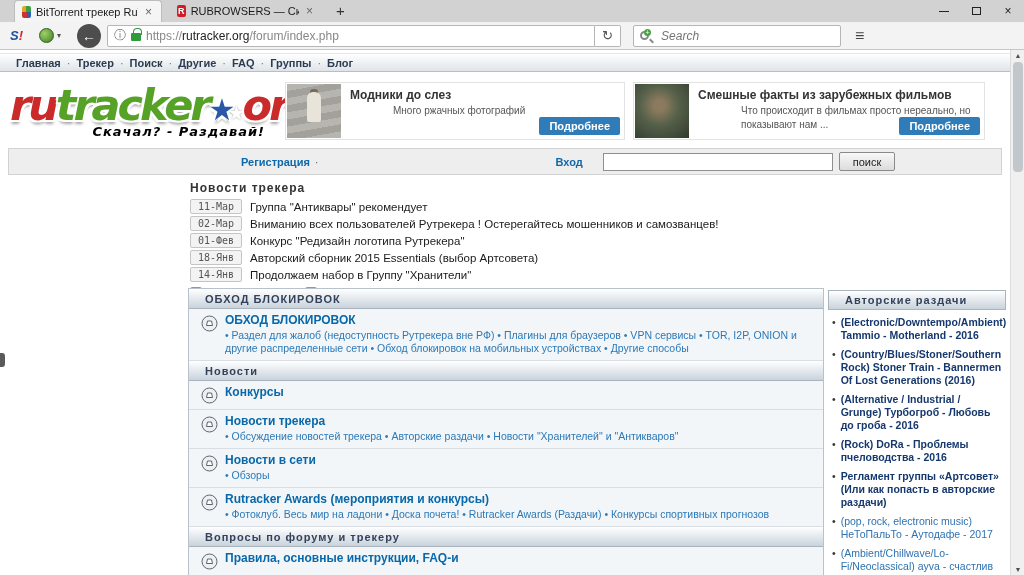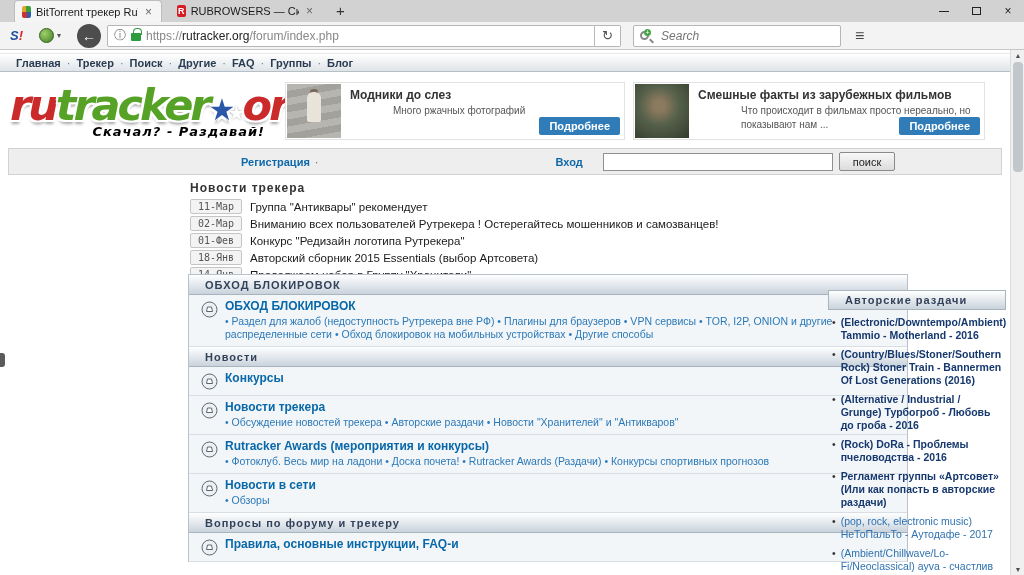--- a/index.html
+++ b/index.html
@@ -105,21 +105,21 @@
   .nrow { display:flex; align-items:center; margin-bottom:2px; }
   .ndate { width:52px; text-align:center; font-family:"DejaVu Sans Mono",monospace; font-size:10px;
            color:#555; background:#f3f3f3; border:1px solid #c5c5c5; border-radius:2px; padding:1px 0; margin-right:8px; }
   .ntext { color:#1a1a1a; }
   .rssline { margin-top:5px; display:flex; align-items:center; gap:5px; font-size:11px; }
   .rssline .l1 { font-weight:bold; color:#0e68a9; }
   .rssline .l2 { color:#2e78b5; }
   .rss { width:12px; height:12px; }
 
   
-  #forums { position:absolute; left:188px; top:224px; width:720px; border:1px solid #b9c2cb; border-bottom:none; }
+  #forums { position:absolute; left:188px; top:238px; width:636px; border:1px solid #b9c2cb; border-bottom:none; }
   .cat { height:20px; background:linear-gradient(#ffffff,#c9d3dc); border-bottom:1px solid #aab4bd;
          font-size:11px; font-weight:bold; color:#33425a; letter-spacing:1px;
          display:flex; align-items:center; padding-left:16px; }
   .frow { display:flex; background:#f3f6f8; border-bottom:1px solid #d8dee4; padding:4px 6px 5px 4px; }
   .ficon { flex:0 0 32px; display:flex; justify-content:center; padding-top:2px; }
   .fbody { flex:1; }
   .ftitle { font-size:12px; font-weight:bold; color:#0868a9; }
   .fsubs { font-size:10.5px; color:#2b79b8; line-height:13px; margin-top:2px; }
   .fsubs:empty { display:none; }
 
@@ -305,34 +305,34 @@
         </div>
     </div>
     <div class="frow">
       <div class="ficon">
           <svg width="17" height="17" viewBox="0 0 17 17">
             <circle cx="8.5" cy="8.5" r="7.5" fill="#eef1f4" stroke="#5b6570"></circle>
             <path d="M5.5 10.5 l1-4.5 h4 l1 4.5 z" fill="#fff" stroke="#5b6570"></path>
           </svg>
         </div>
       <div class="fbody">
+          <div class="ftitle">Новости в сети</div>
+      <div class="fsubs">• Обзоры</div>
+        </div>
+    </div>
+    <div class="frow">
+      <div class="ficon">
+          <svg width="17" height="17" viewBox="0 0 17 17">
+            <circle cx="8.5" cy="8.5" r="7.5" fill="#eef1f4" stroke="#5b6570"></circle>
+            <path d="M5.5 10.5 l1-4.5 h4 l1 4.5 z" fill="#fff" stroke="#5b6570"></path>
+          </svg>
+        </div>
+      <div class="fbody">
           <div class="ftitle">Rutracker Awards (мероприятия и конкурсы)</div>
       <div class="fsubs">• Фотоклуб. Весь мир на ладони • Доска почета! • Rutracker Awards (Раздачи) • Конкурсы спортивных прогнозов</div>
-        </div>
-    </div>
-    <div class="frow">
-      <div class="ficon">
-          <svg width="17" height="17" viewBox="0 0 17 17">
-            <circle cx="8.5" cy="8.5" r="7.5" fill="#eef1f4" stroke="#5b6570"></circle>
-            <path d="M5.5 10.5 l1-4.5 h4 l1 4.5 z" fill="#fff" stroke="#5b6570"></path>
-          </svg>
-        </div>
-      <div class="fbody">
-          <div class="ftitle">Новости в сети</div>
-      <div class="fsubs">• Обзоры</div>
         </div>
     </div>
 
     <div class="cat">Вопросы по форуму и трекеру</div>
     <div class="frow">
       <div class="ficon">
           <svg width="17" height="17" viewBox="0 0 17 17">
             <circle cx="8.5" cy="8.5" r="7.5" fill="#eef1f4" stroke="#5b6570"></circle>
             <path d="M5.5 10.5 l1-4.5 h4 l1 4.5 z" fill="#fff" stroke="#5b6570"></path>
           </svg>

